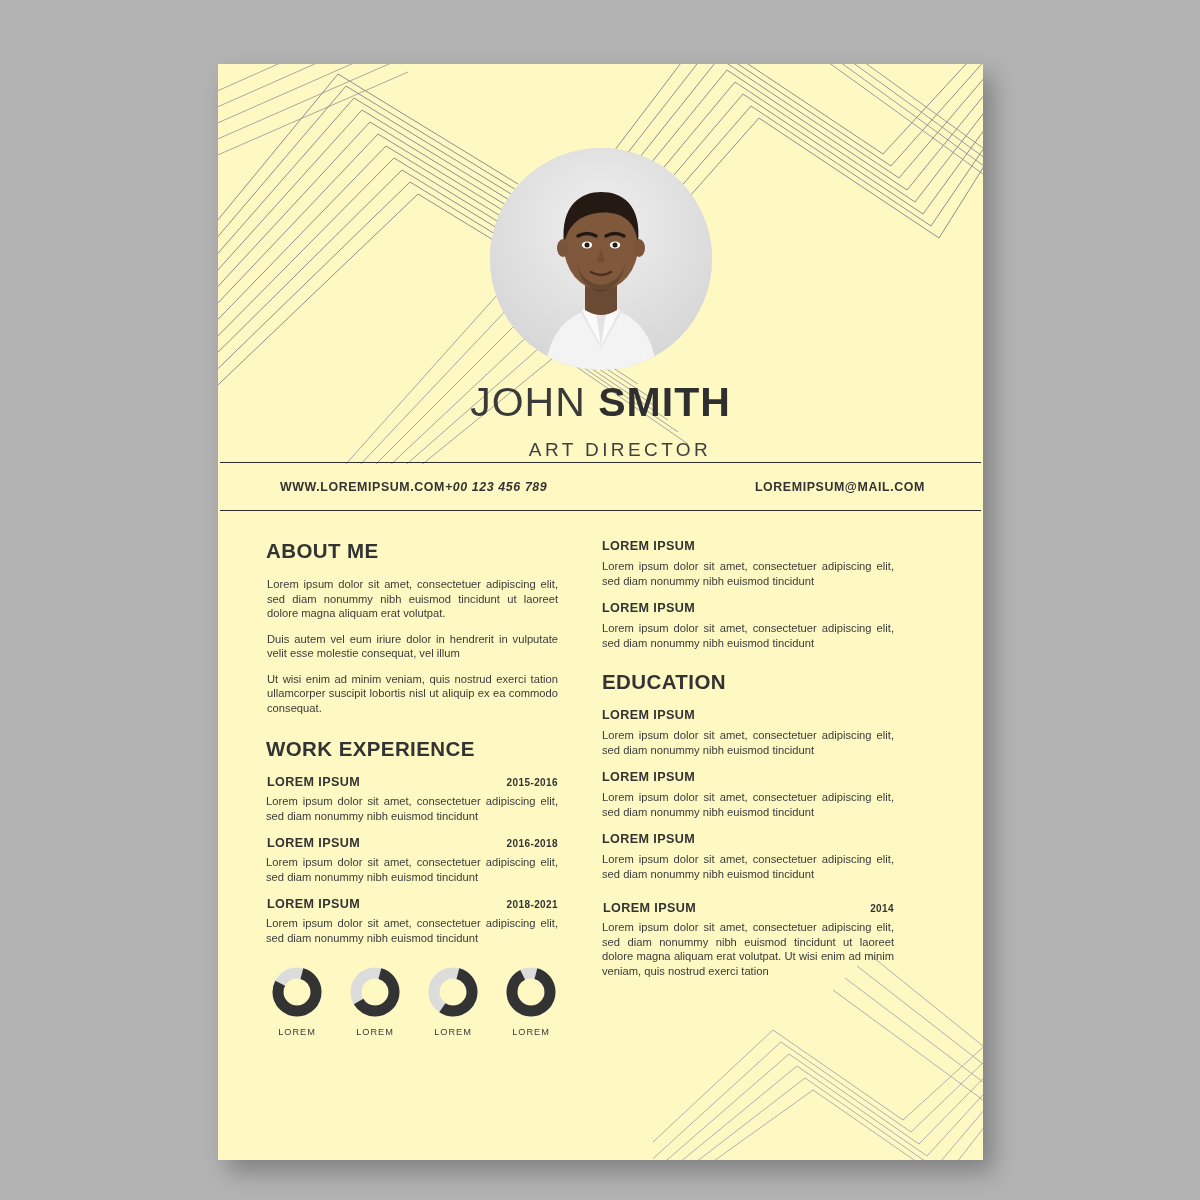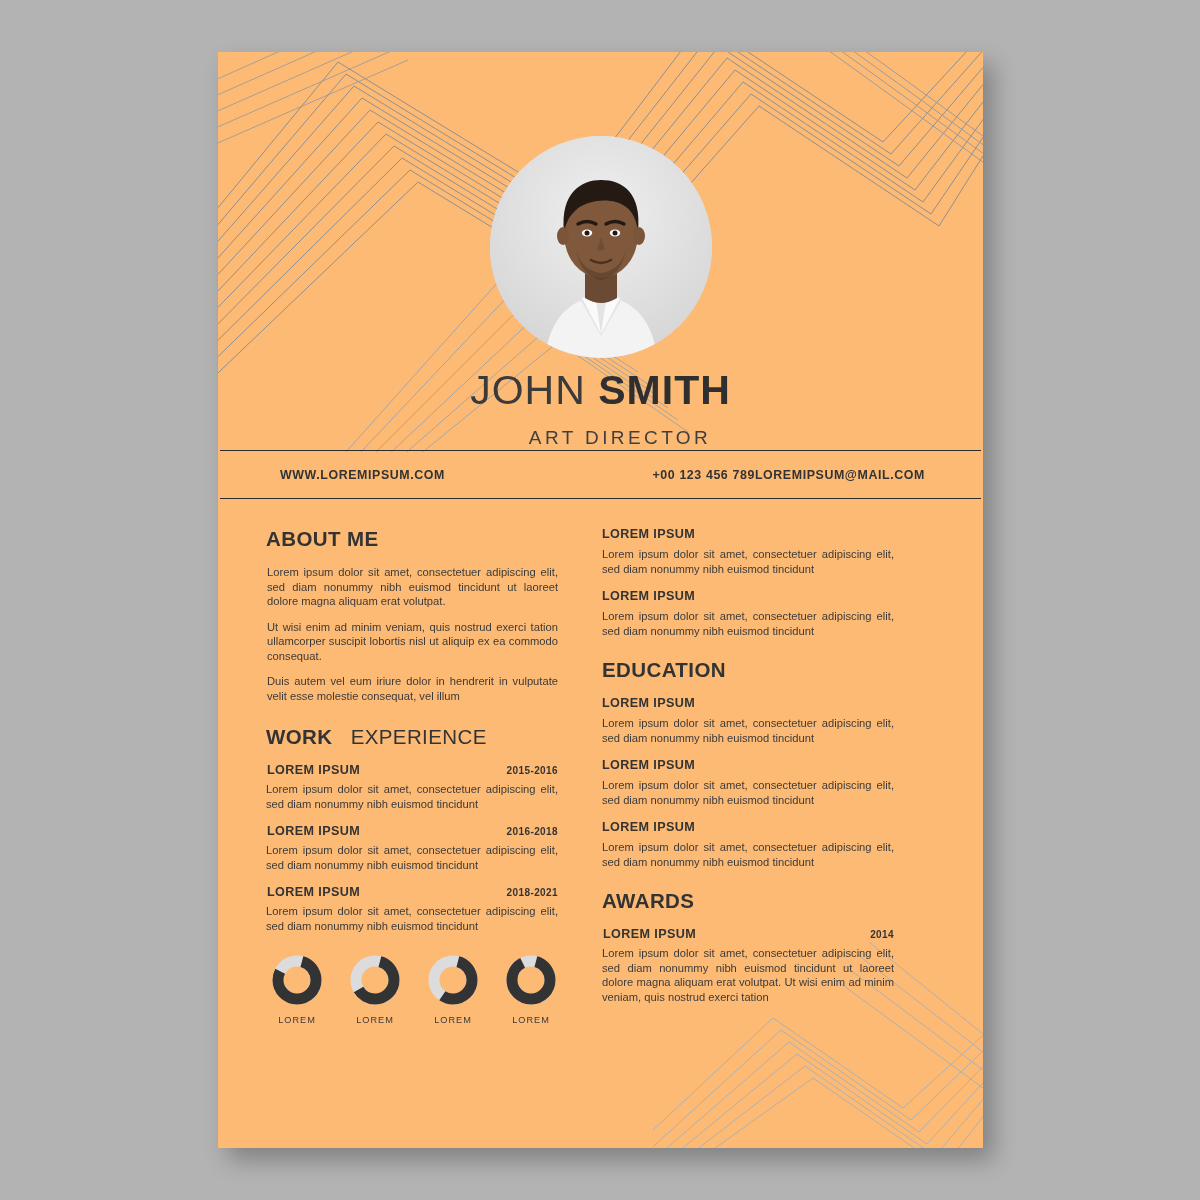--- a/index.html
+++ b/index.html
@@ -16,24 +16,24 @@
 
   .stage {
     position: relative;
     width: 1200px;
     height: 1200px;
   }
 
   .page {
     position: absolute;
     left: 218px;
-    top: 52px;
+    top: 64px;
     width: 765px;
     height: 1096px;
-    background: #fdba74;
+    background: #fef9c3;
     box-shadow: 10px 12px 22px rgba(0,0,0,0.28);
     overflow: hidden;
   }
 
   
   .deco {
     position: absolute;
     pointer-events: none;
   }
   .deco-top-left { left: 0; top: 0; width: 470px; height: 400px; }
@@ -101,41 +101,41 @@
     box-sizing: border-box;
   }
   .contact-item {
     font-size: 12.4px;
     font-weight: bold;
     letter-spacing: 0.6px;
     color: #333;
     white-space: nowrap;
   }
   .contact-item.web { flex: 0 0 auto; margin-left: 12px; }
-  .contact-item.phone { flex: 1 1 auto; text-align: right; }
+  .contact-item.phone { flex: 1 1 auto; text-align: left; font-style: italic; }
   .contact-item.mail { flex: 0 0 auto; margin-right: 8px; }
 
   
   .body-area {
     position: relative;
     display: flex;
     padding: 28px 48px 0 48px;
     box-sizing: border-box;
     gap: 44px;
   }
   .col { width: 292px; }
 
   h2.section {
     font-size: 20.5px;
     color: #333;
     margin: 0 0 14px 0;
     letter-spacing: 0.4px;
     font-weight: 700;
   }
-  h2.section .light { font-weight: 400; margin-left: 12px; }
+  h2.section .light { font-weight: 700; }
 
   p.para {
     font-size: 11.2px;
     line-height: 14.5px;
     color: #3b3b3b;
     margin: 0 0 11px 0;
     text-align: justify;
     padding-left: 1px;
   }
 
@@ -309,22 +309,22 @@
       <div class="contact-item mail">LOREMIPSUM@MAIL.COM</div>
     </div>
 
     <div class="body-area">
 
       <div class="col">
 
         <section>
           <h2 class="section">ABOUT ME</h2>
           <p class="para">Lorem ipsum dolor sit amet, consectetuer adipiscing elit, sed diam nonummy nibh euismod tincidunt ut laoreet dolore magna aliquam erat volutpat.</p>
+          <p class="para">Duis autem vel eum iriure dolor in hendrerit in vulputate velit esse molestie consequat, vel illum</p>
           <p class="para">Ut wisi enim ad minim veniam, quis nostrud exerci tation ullamcorper suscipit lobortis nisl ut aliquip ex ea commodo consequat.</p>
-          <p class="para">Duis autem vel eum iriure dolor in hendrerit in vulputate velit esse molestie consequat, vel illum</p>
         </section>
 
         <section class="left-col-work">
           <h2 class="section">
             <span>WORK</span>
             <span class="light">EXPERIENCE</span>
           </h2>
 
           <div class="entry">
             <div class="entry-head">
@@ -418,21 +418,20 @@
             <p>Lorem ipsum dolor sit amet, consectetuer adipiscing elit, sed diam nonummy nibh euismod tincidunt</p>
           </div>
 
           <div class="entry">
             <div class="sub-head">LOREM IPSUM</div>
             <p>Lorem ipsum dolor sit amet, consectetuer adipiscing elit, sed diam nonummy nibh euismod tincidunt</p>
           </div>
         </section>
 
         <section class="mt-block">
-          <h2 class="section">AWARDS</h2>
           <div class="entry">
             <div class="entry-head">
               <span class="title">LOREM IPSUM</span>
               <span class="date">2014</span>
             </div>
             <p>Lorem ipsum dolor sit amet, consectetuer adipiscing elit, sed diam nonummy nibh euismod tincidunt ut laoreet dolore magna aliquam erat volutpat. Ut wisi enim ad minim veniam, quis nostrud exerci tation</p>
           </div>
         </section>
 
       </div>

